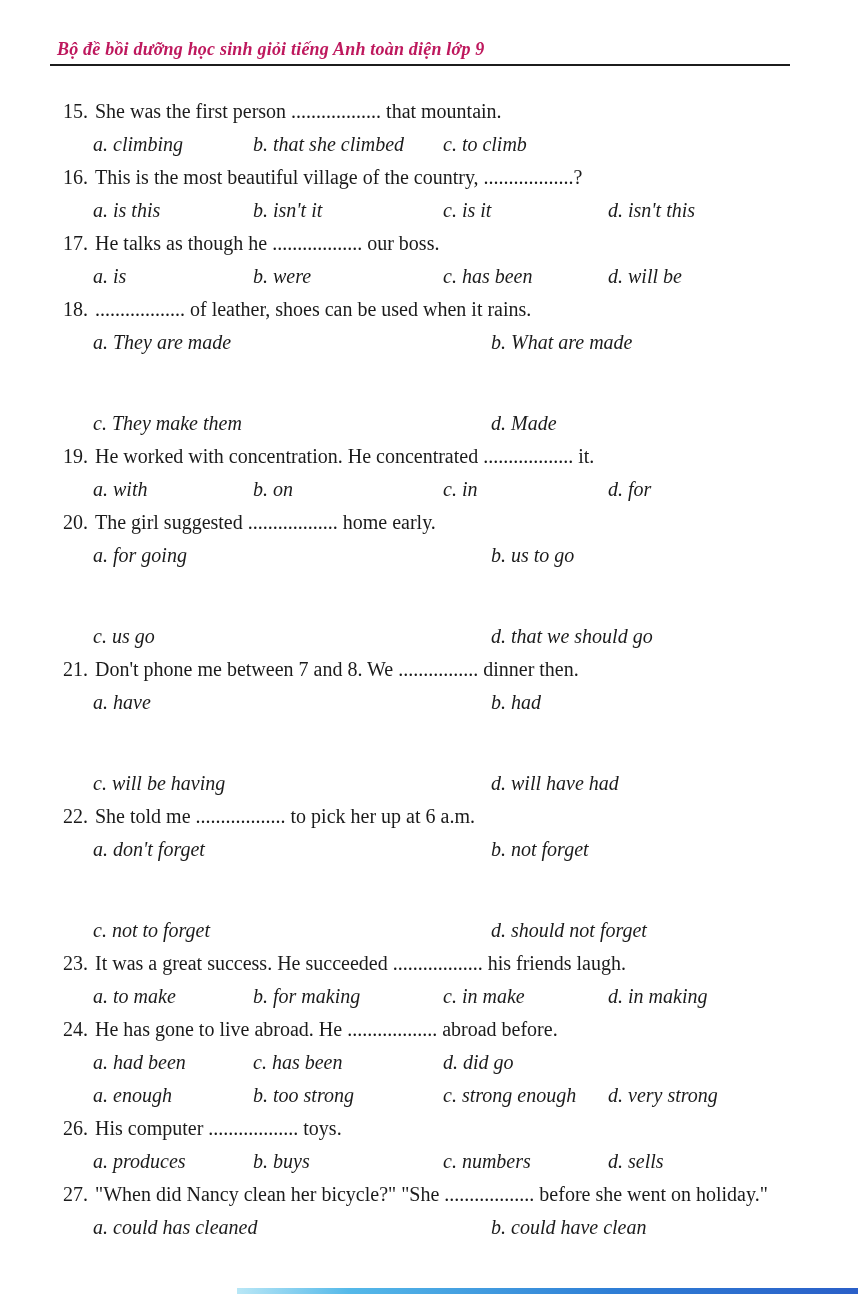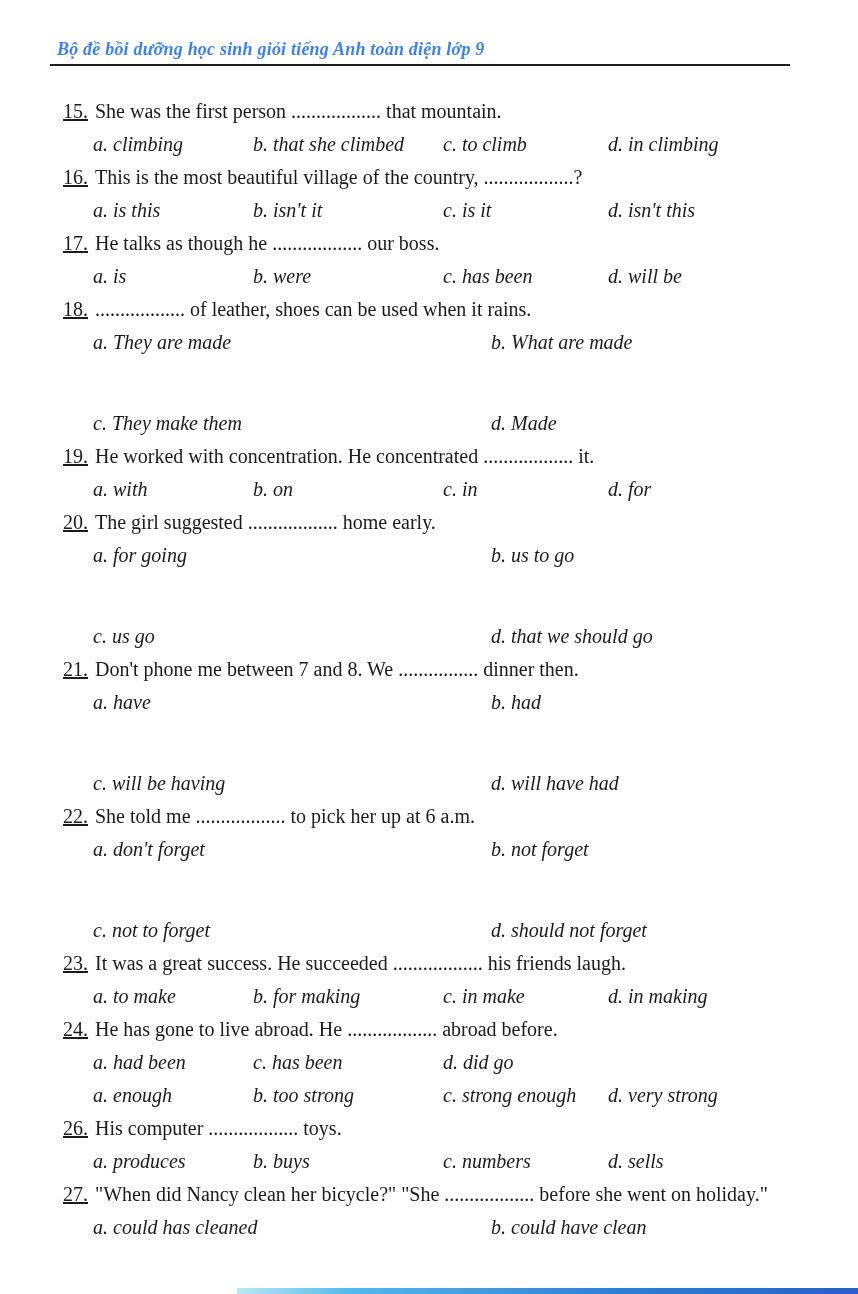--- a/index.html
+++ b/index.html
@@ -15,21 +15,21 @@
 
   
   .hdr { padding-top: 36px; }
   .hdr-title {
     margin-left: 57px;
     font-size: 18px;
     font-style: italic;
     font-weight: bold;
     letter-spacing: 0.2px;
     line-height: 26px;
-    color: #3b82f6;
+    color: #be185d;
   }
   .hdr-rule {
     margin-left: 50px;
     width: 740px;
     border-bottom: 2px solid #1c1c1c;
     margin-top: 2px;
   }
 
   
   .qmain {
@@ -37,21 +37,21 @@
     padding-left: 63px;
     padding-right: 20px;
     font-size: 20px;
     line-height: 33px;
   }
   .q-text {
     margin: 0;
     padding-left: 30px;
     text-indent: -30px; 
   }
-  .q-num { margin-right: 7px; text-decoration: underline; }
+  .q-num { margin-right: 7px; }
   .opts {
     display: grid;
     margin-left: 30px;
     font-style: italic;
   }
   .opts.cols4 { grid-template-columns: 160px 190px 165px auto; }
   .opts.cols2 { grid-template-columns: 350px auto; gap: 48px; }
   .opt { white-space: nowrap; }
 
   .page-number {
@@ -81,21 +81,20 @@
   </div>
 
   <div class="qmain">
 
     <section class="question">
       <p class="q-text"><span class="q-num">15.</span><span>She was the first person .................. that mountain.</span></p>
       <div class="opts cols4">
         <span class="opt">a. climbing</span>
         <span class="opt">b. that she climbed</span>
         <span class="opt">c. to climb</span>
-        <span class="opt">d. in climbing</span>
       </div>
     </section>
 
     <section class="question">
       <p class="q-text"><span class="q-num">16.</span><span>This is the most beautiful village of the country, ..................?</span></p>
       <div class="opts cols4">
         <span class="opt">a. is this</span>
         <span class="opt">b. isn't it</span>
         <span class="opt">c. is it</span>
         <span class="opt">d. isn't this</span>

